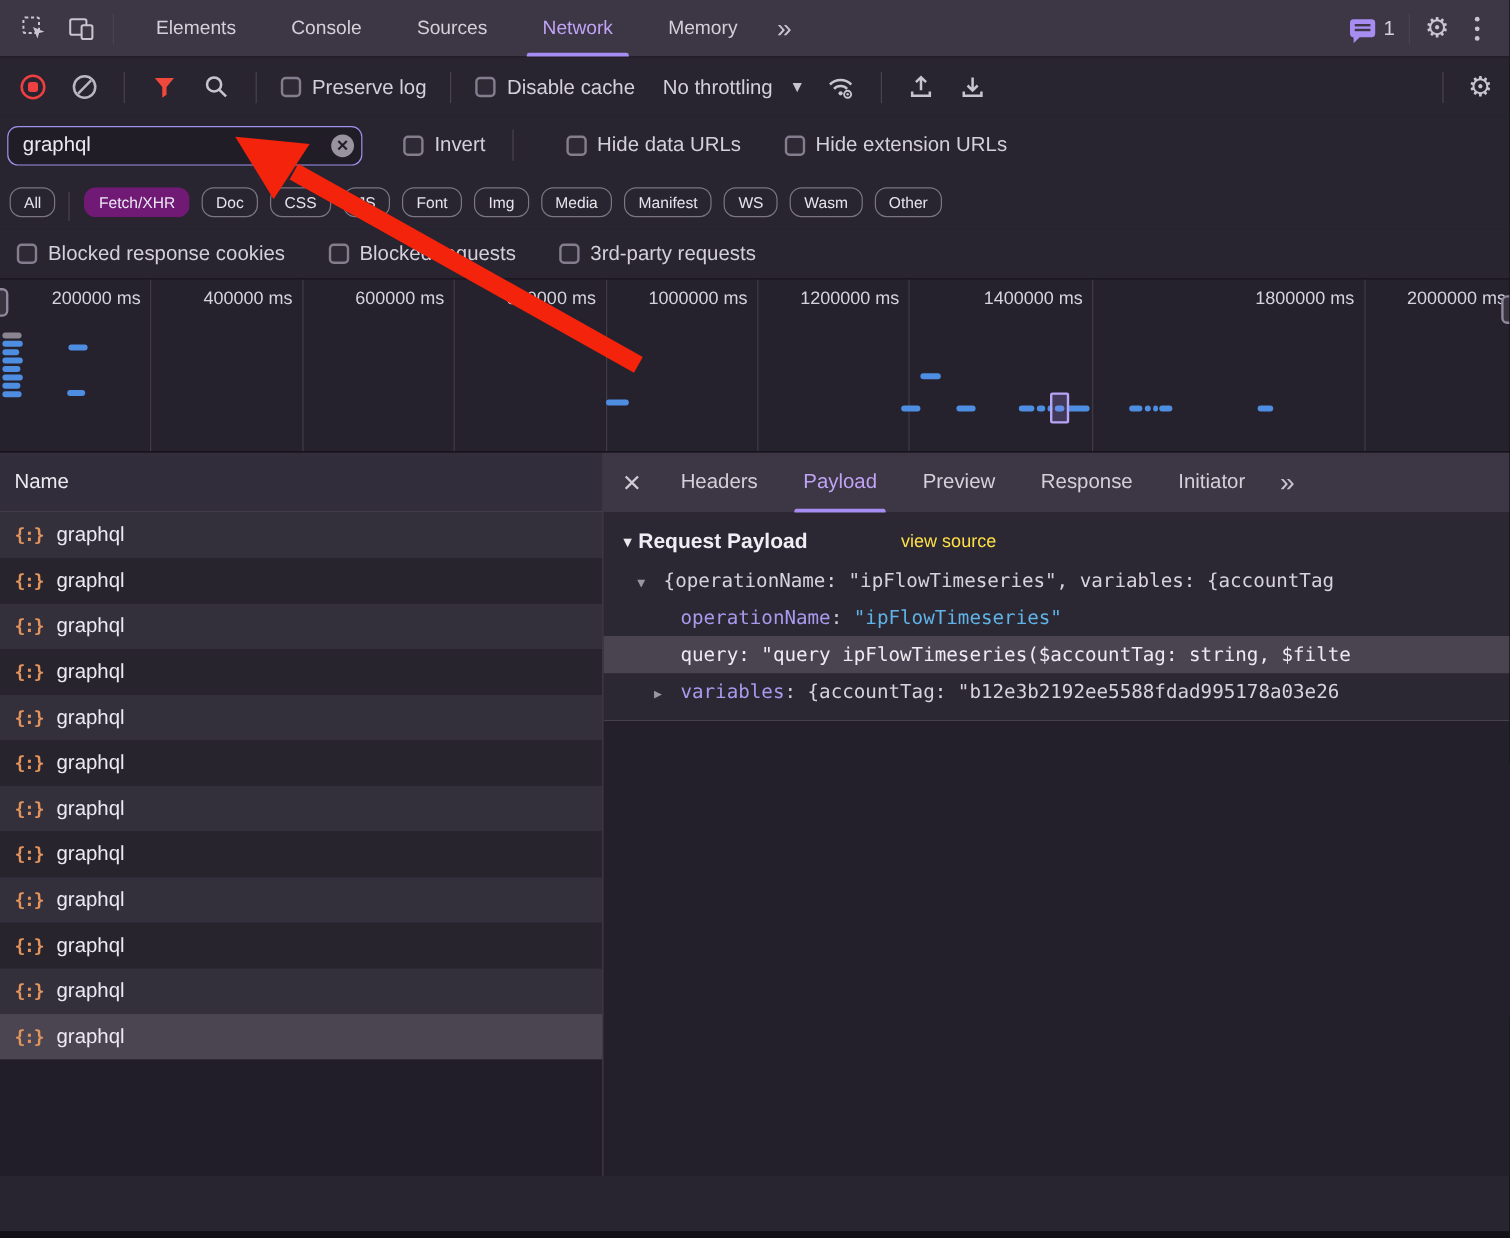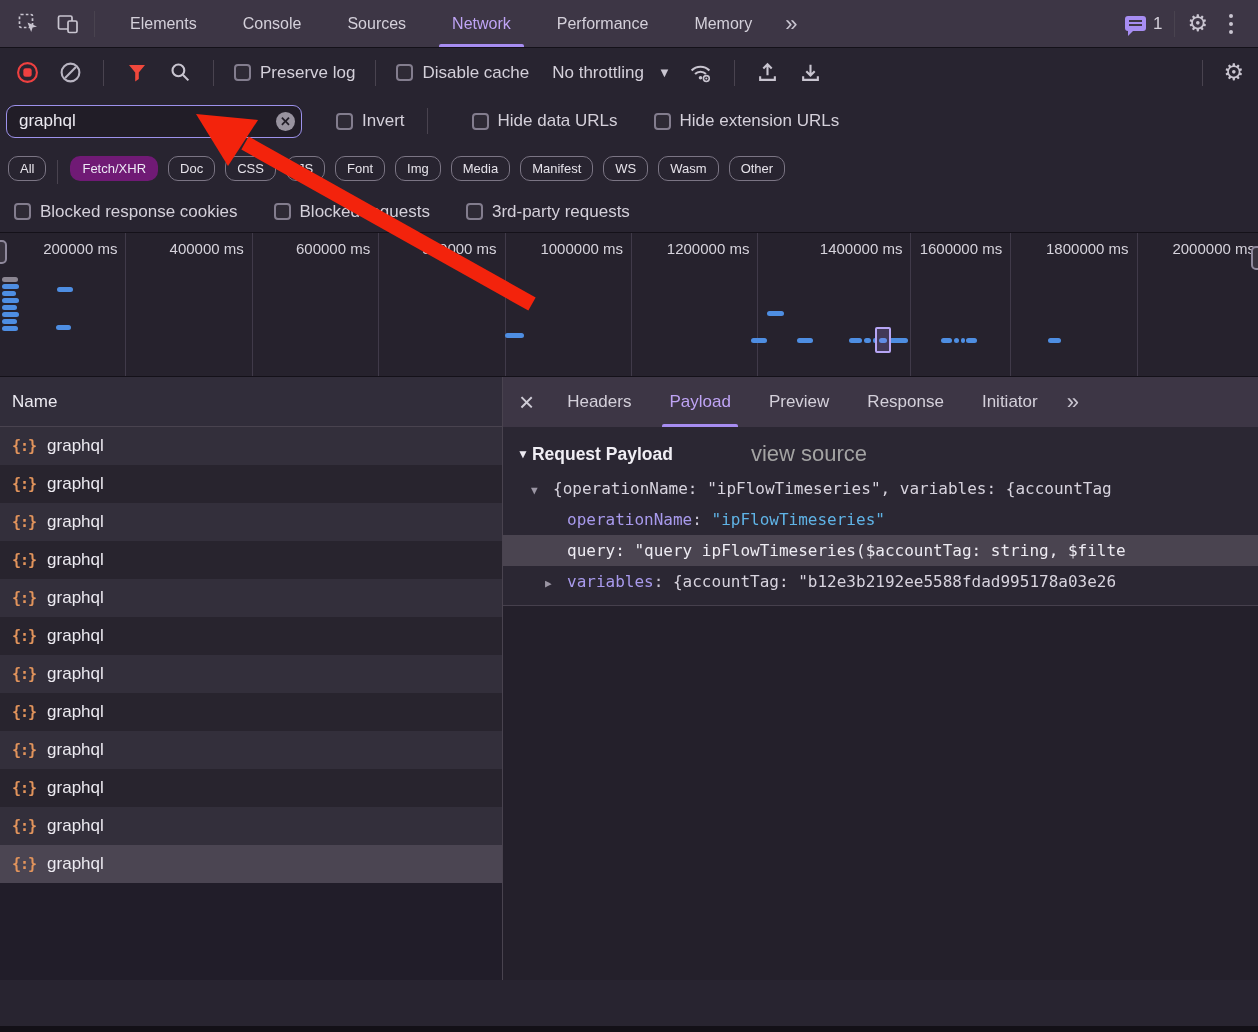--- a/index.html
+++ b/index.html
@@ -93,21 +93,21 @@
   .dtab-list{display:flex;align-items:stretch;}
   .dtab{position:relative;background:none;border:none;color:var(--txt);font-family:inherit;font-size:17px;padding:0 19px;cursor:pointer;}
   .dtab.active{color:var(--accent-txt);}
   .dtab.active::after{content:'';position:absolute;left:12px;right:12px;bottom:0;height:3px;border-radius:2px 2px 0 0;background:var(--accent);}
   .detail-tabs .chev{align-self:center;}
 
   .payload-wrap{background:var(--bg-panel);flex:none;padding-bottom:8px;border-bottom:1px solid #46404d;}
   .payload-header{display:flex;align-items:center;padding:14px 0 6px 14px;}
   .ph-arrow{font-size:12px;color:var(--txt-bright);margin-right:3px;}
   .ph-title{font-size:17.5px;font-weight:bold;color:#f0eef4;}
-  .view-source{font-size:22px;color:#a3a3a3;margin-left:78px;cursor:pointer;}
+  .view-source{font-size:15px;color:#fde047;margin-left:78px;cursor:pointer;}
   .payload-tree{font-family:"DejaVu Sans Mono",monospace;font-size:16px;}
   .pl-line{height:31px;line-height:31px;white-space:nowrap;overflow:hidden;cursor:default;}
   .pl-line.hl{background:#4a4450;}
   .pl-arrow{display:inline-block;width:22px;font-size:11px;color:#9b96a4;cursor:pointer;}
   .seg-plain{color:#d7d3de;}
   .seg-punct{color:#cbc7d4;}
   .seg-key{color:#a89aec;}
   .seg-string{color:#5fb3e6;}
   .seg-hl{color:#edebf2;}
   .panel-fill{flex:1;background:var(--bg-panel-low);}
@@ -135,21 +135,20 @@
           <rect x="11" y="8" width="9" height="11.5" rx="1.5" fill="#3d3645" stroke="#c9c5d0" stroke-width="1.7"></rect>
         </svg>
     </span>
     <span class="vdiv"></span>
     <nav class="main-tabs">
 
     <button class="main-tab">Elements</button>
         <button class="main-tab">Console</button>
         <button class="main-tab">Sources</button>
         <button class="main-tab active">Network</button>
-        <button class="main-tab">Performance</button>
         <button class="main-tab">Memory</button>
       </nav>
     <span class="chev">»</span>
     <div class="tb-right">
       <span class="bubble-wrap">
         <span class="bubble"></span>
         <span class="bubble-count">1</span>
       </span>
       <span class="vdiv"></span>
       <span class="gear">⚙</span>
@@ -301,23 +300,20 @@
         </div>
 
         <div class="tl-col" style="left: 632px; width: 126.4px;">
           <span class="tl-label">1200000 ms</span>
         </div>
 
         <div class="tl-col" style="left: 785px; width: 126.4px;">
           <span class="tl-label">1400000 ms</span>
         </div>
 
-        <div class="tl-col" style="left: 884.8px; width: 126.4px;">
-          <span class="tl-label">1600000 ms</span>
-        </div>
 
         <div class="tl-col" style="left: 1011.2px; width: 126.4px;">
           <span class="tl-label">1800000 ms</span>
         </div>
 
         <div class="tl-col" style="left: 1137.6px; width: 126.4px;">
           <span class="tl-label">2000000 ms</span>
         </div>
       </div>
     <div id="tl-bars" style="position:absolute;inset:0;">

